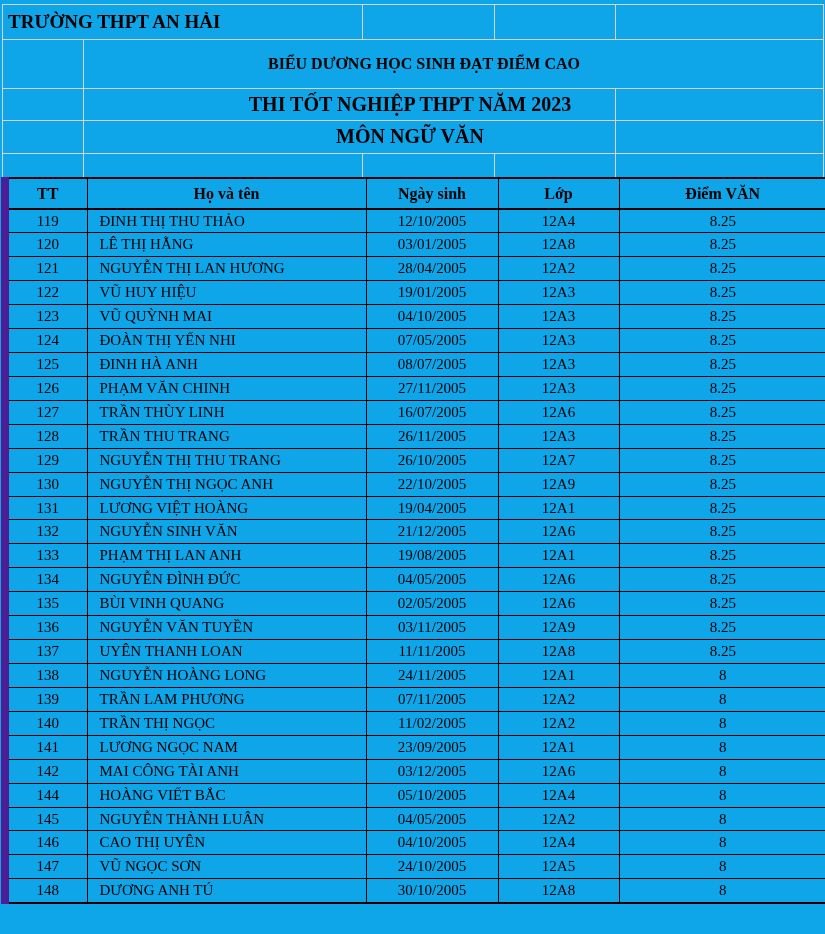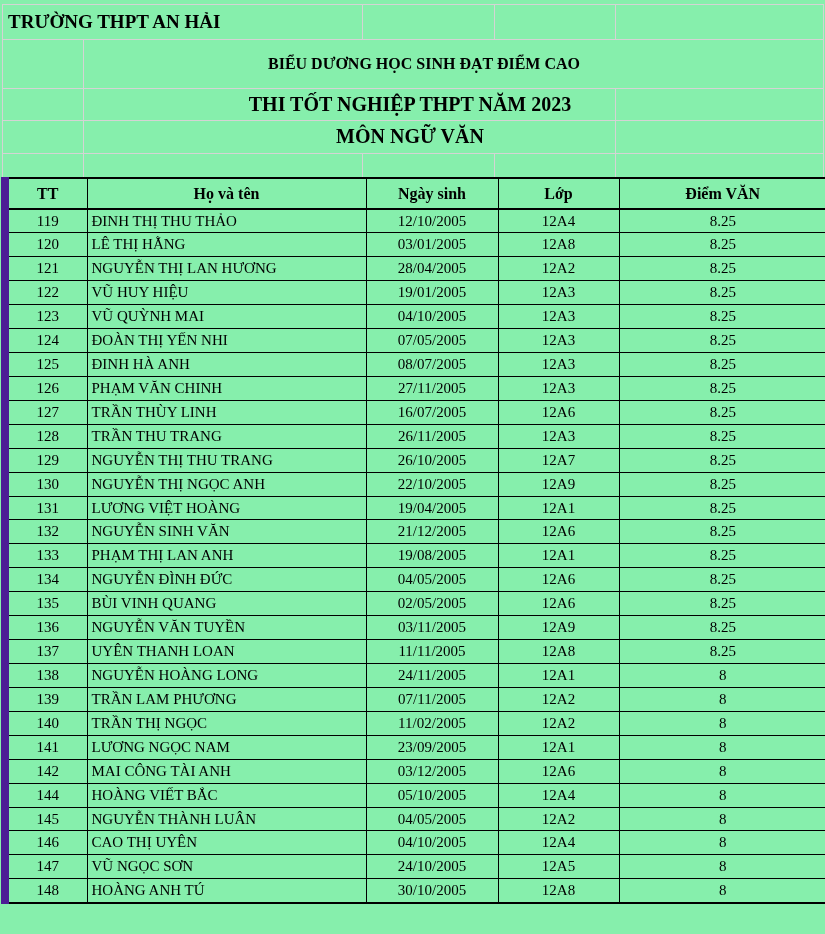--- a/index.html
+++ b/index.html
@@ -1,19 +1,19 @@
 <!DOCTYPE html>
 <html><head>
 <meta charset="utf-8">
 <style>
   html,body{margin:0;padding:0;background:#ffffff;}
   .sheet{
     position:relative;
     width:825px;height:934px;
-    background:#86efac;
+    background:#0ea5e9;
     font-family:"Liberation Serif","DejaVu Serif",serif;
     color:#000;
     overflow:hidden;
   }
   
   .glh{position:absolute;height:1px;background:#d4d4d4;}
   .glv{position:absolute;width:1px;background:#d4d4d4;}
   
   .cellText{position:absolute;display:flex;align-items:center;white-space:nowrap;}
   .school{top:4px;left:0;height:35px;padding-left:8px;font-weight:bold;font-size:19px;}
@@ -30,21 +30,21 @@
     border:1px solid #000;
     padding:0;
     font-size:15px;
     text-align:center;
     overflow:hidden;
     white-space:nowrap;
   }
   table.score thead tr{height:31px;}
   table.score thead th{font-weight:bold;font-size:16px;border-bottom:2px solid #000;}
   table.score tbody tr{height:23.93px;border-radius:10px;}
-  table.score td.c-name{text-align:left;padding-left:4px;}
+  table.score td.c-name{text-align:left;padding-left:12px;}
   table.score th.h-tt,table.score td.c-tt{border-left:8px solid #4c1d95;}
   table.score th.h-score,table.score td.c-score{border-right:2px solid #000;}
 </style>
 </head>
 <body>
 
 <div class="sheet">
 
   <div class="glh" style="top:4px;left:2px;width:821px;"></div>
   <div class="glh" style="top:39px;left:2px;width:821px;"></div>
@@ -275,21 +275,21 @@
         </tr>
         <tr>
           <td class="c-tt">147</td>
           <td class="c-name">VŨ NGỌC SƠN</td>
           <td class="c-dob">24/10/2005</td>
           <td class="c-lop">12A5</td>
           <td class="c-score">8</td>
         </tr>
         <tr>
           <td class="c-tt">148</td>
-          <td class="c-name">HOÀNG ANH TÚ</td>
+          <td class="c-name">DƯƠNG ANH TÚ</td>
           <td class="c-dob">30/10/2005</td>
           <td class="c-lop">12A8</td>
           <td class="c-score">8</td>
         </tr>
       </tbody>
   </table>
 
 </div>
 
 </body></html>

